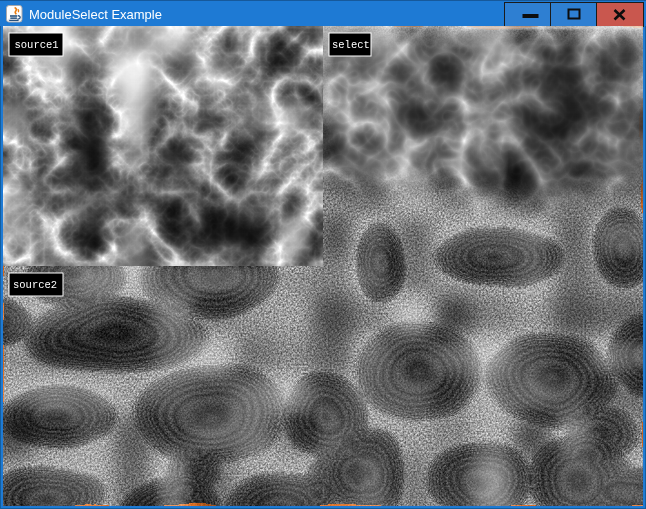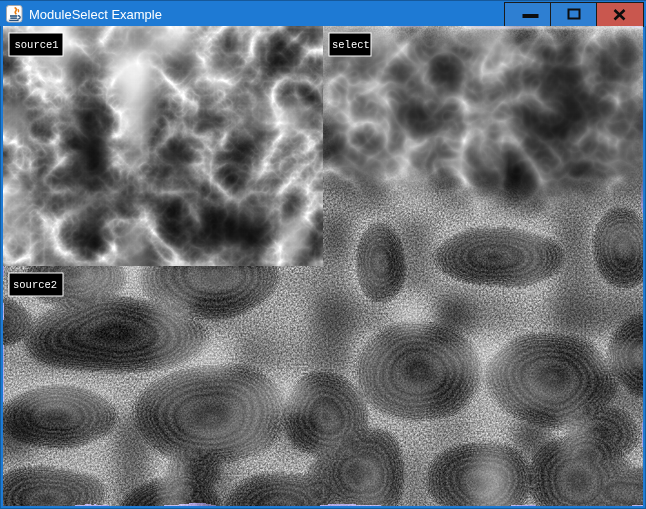--- a/index.html
+++ b/index.html
@@ -1,17 +1,17 @@
 <!DOCTYPE html>
 <html><head><meta charset="utf-8"><style>
 html,body{margin:0;padding:0;width:646px;height:509px;overflow:hidden;background:#1e7ad4;
 font-family:"Liberation Sans",sans-serif;}
 #tbar{position:absolute;left:0;top:0;width:646px;height:26px;background:#1e7ad4;border-top:1px solid #16599b;box-sizing:border-box;}
 #ttl{position:absolute;left:29px;top:6px;color:#fff;font-size:13px;}
-#client{position:absolute;left:3px;top:26px;width:640px;height:480px;background:#c4b5fd;}
+#client{position:absolute;left:3px;top:26px;width:640px;height:480px;background:#f97316;}
 #frame{position:absolute;left:0;top:0;width:644px;height:507px;border:1px solid #155e9d;pointer-events:none;}
 </style></head><body>
 <div id="frame"></div>
 <div id="tbar">
  <svg style="position:absolute;left:6px;top:4px" width="17" height="18" viewBox="0 0 17 18">
   <rect x="0.5" y="0.5" width="15.5" height="16.5" rx="2.5" fill="#fdfdfd" stroke="#a9a9ad"></rect>
   <rect x="1.5" y="13.5" width="13.5" height="3" rx="1.5" fill="#e9e9ec"></rect>
   <path d="M8.6 2.6 q2.8 1.4 1.2 3.4 q-1.4 1.8 .6 3.2" stroke="#e87c10" fill="none" stroke-width="1.7"></path>
   <path d="M11.6 4.4 q1.8 1.2 .5 2.8" stroke="#e87c10" fill="none" stroke-width="1.3"></path>
   <rect x="4" y="10.2" width="7.2" height="1.6" fill="#27517e"></rect>

